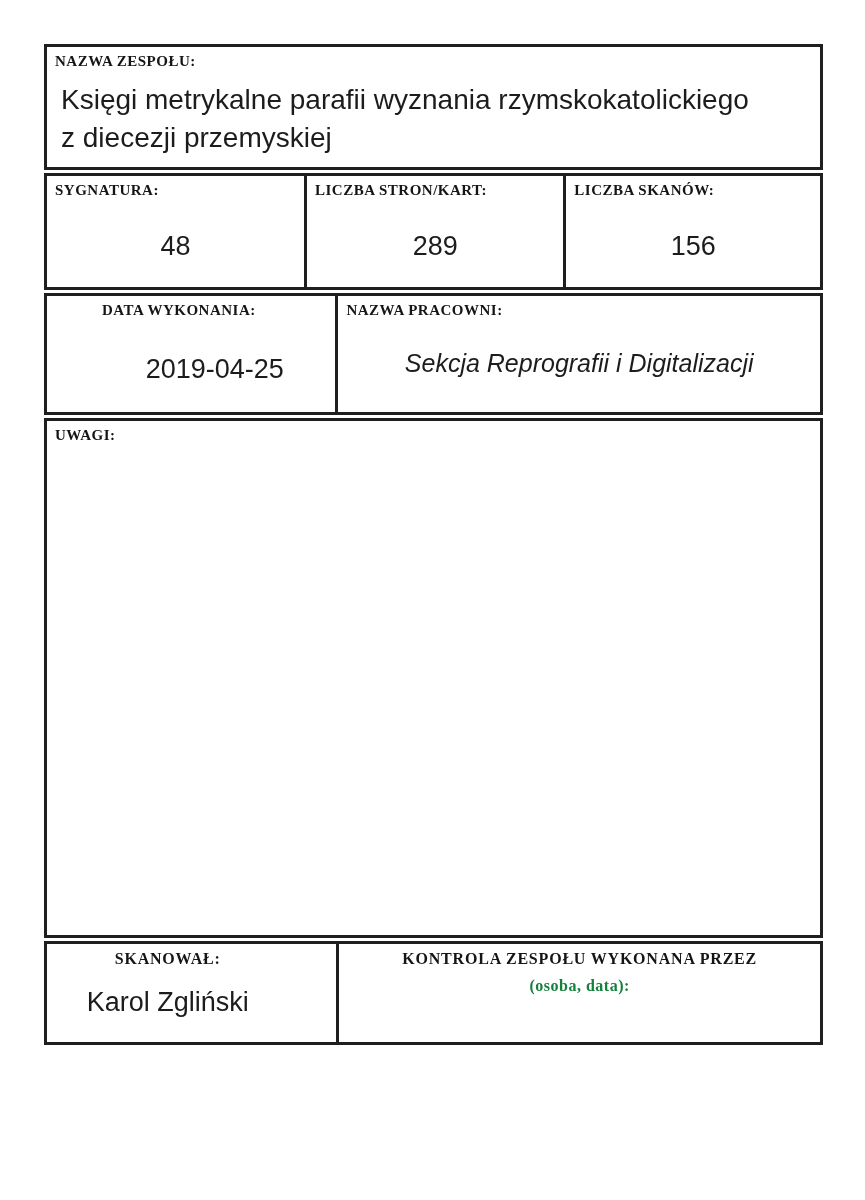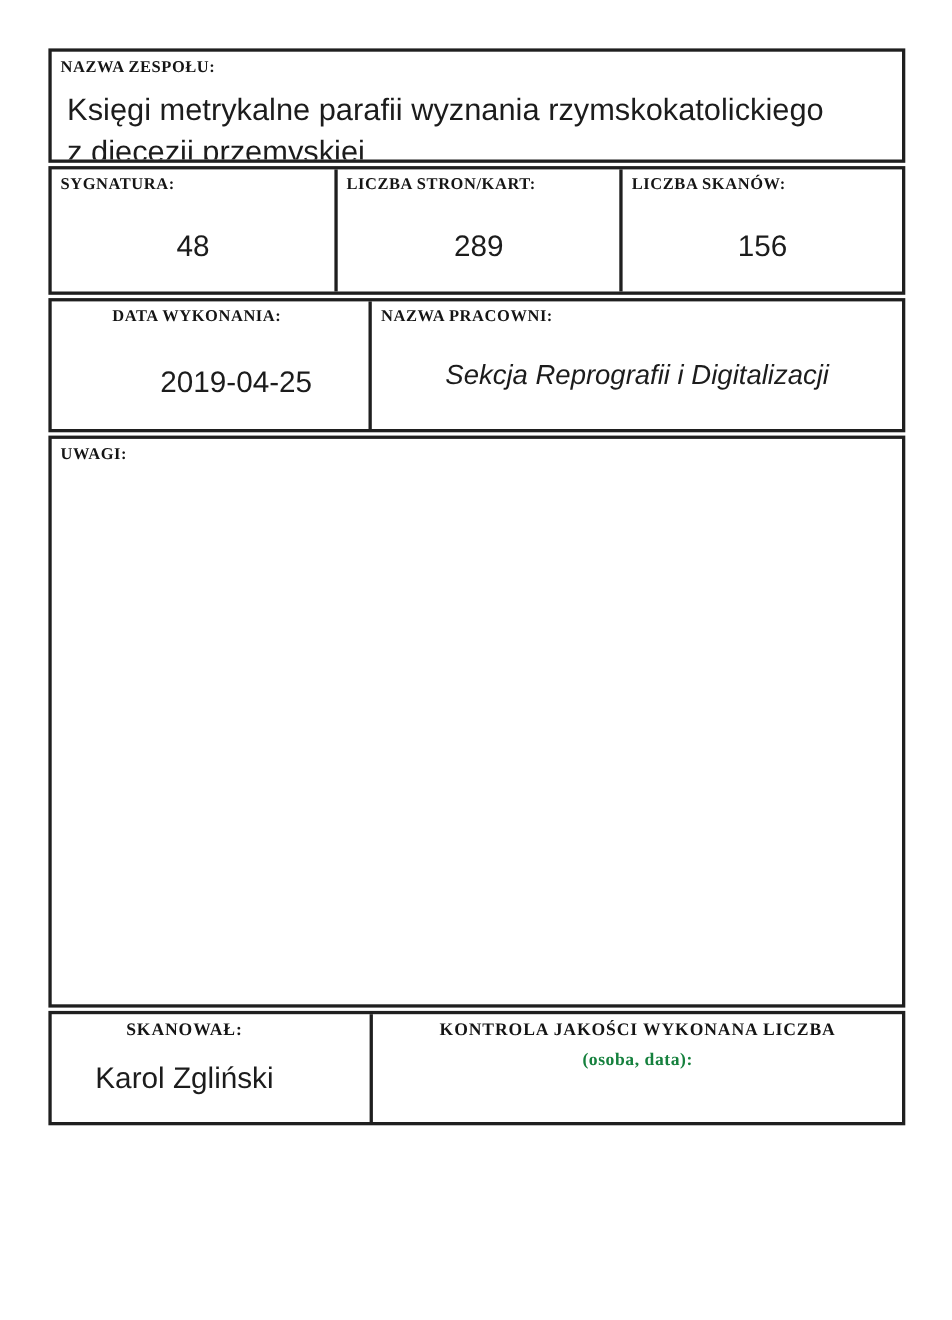--- a/index.html
+++ b/index.html
@@ -26,21 +26,21 @@
   .row:last-child{margin-bottom:0;gap:48px;}
   .cell{
     box-sizing:border-box;
     display:flex;
     flex-direction:column;
     padding:5px 8px 6px 8px;
     overflow:hidden;
   }
   .cell + .cell{border-left:3px solid #1f1f1f;}
   .r1{height:116px;}
-  .r2{height:104px;}
+  .r2{height:126px;}
   .r3{height:117px;}
   .r4{height:122px;padding-left:47px;}
   .r5{height:520px;}
   .r6{height:104px;}
   .w3a{width:33.25%;}
   .w3b{width:33.55%;}
   .w3c{width:33.2%;}
   .w23{width:66.75%;}
   .full{width:100%;}
   .label{
@@ -172,21 +172,21 @@
   </div>
 
   <div class="row r6">
     <div class="cell w3a">
       <div class="label label-center">SKANOWAŁ:</div>
       <div class="valwrap">
         <div class="val name-val">Karol Zgliński</div>
       </div>
     </div>
     <div class="cell w23">
-      <div class="label label-center">KONTROLA JAKOŚCI WYKONANA LICZBA</div>
+      <div class="label label-center">KONTROLA ZESPOŁU WYKONANA PRZEZ</div>
       <div class="sublabel">(osoba, data):</div>
       <div class="valwrap">
         <div class="val"></div>
       </div>
     </div>
   </div>
 
 </div>
 
 </body></html>

